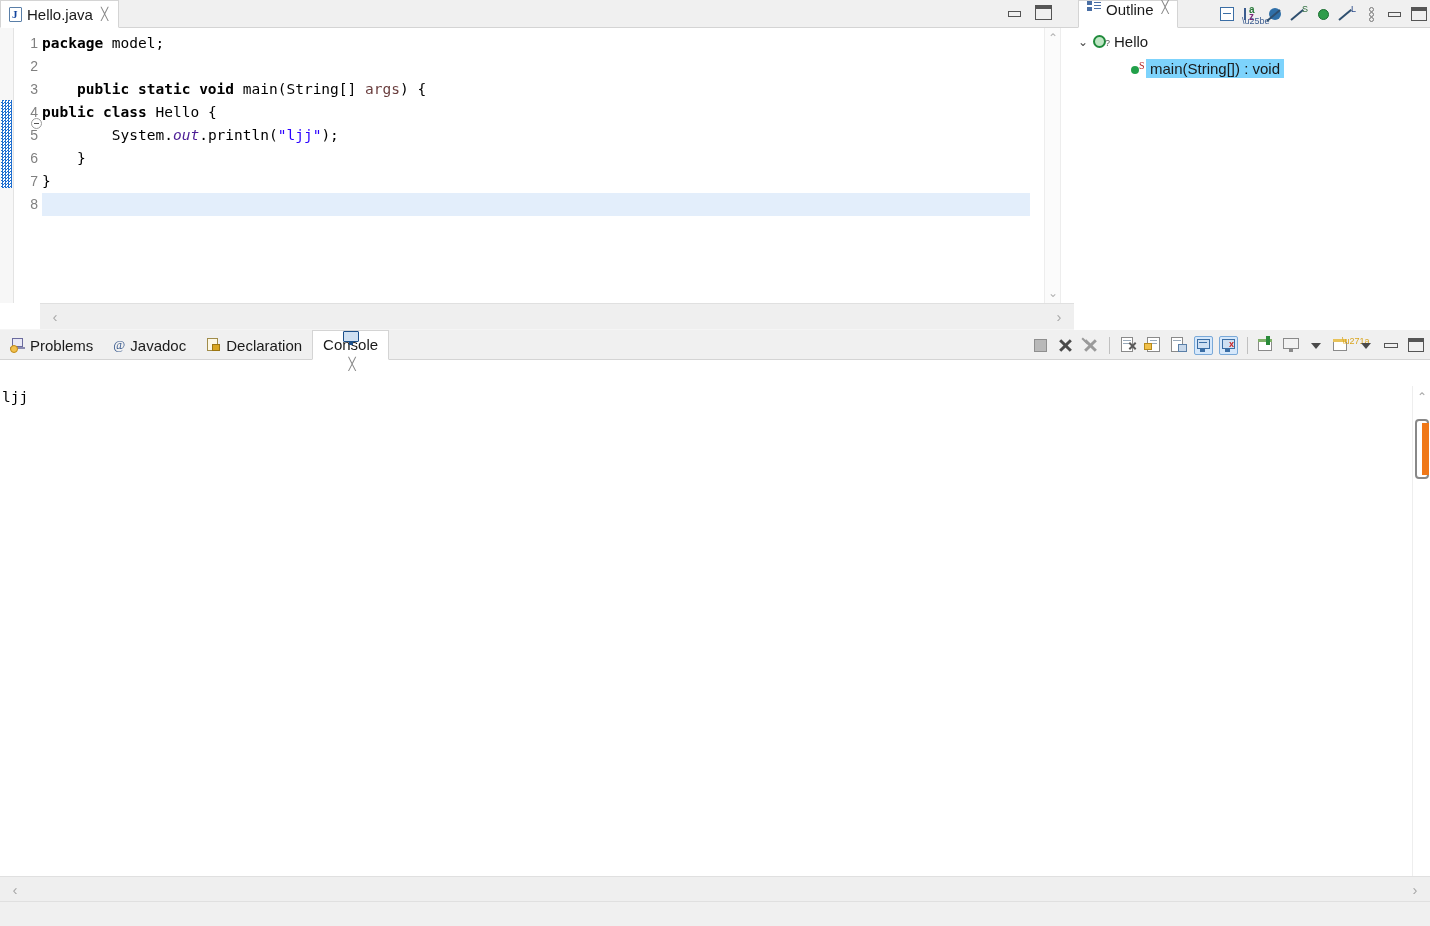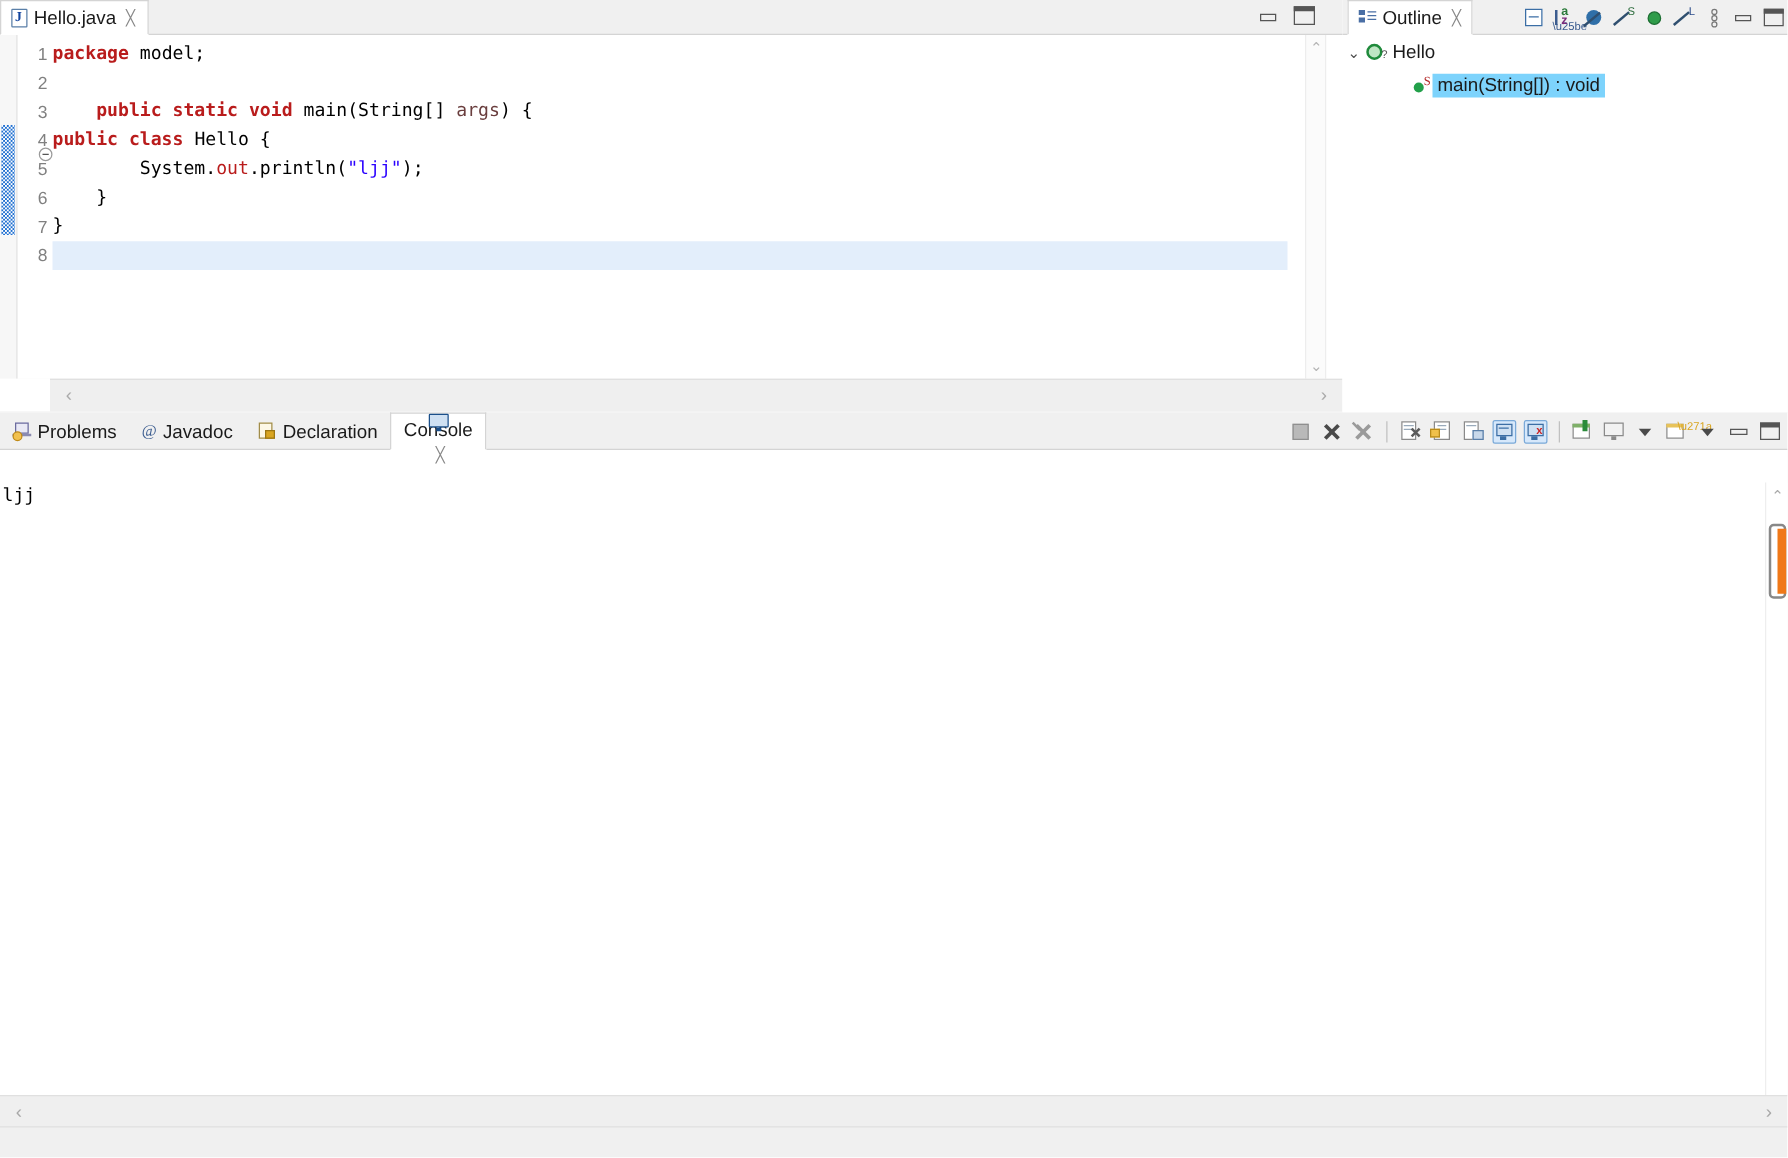--- a/index.html
+++ b/index.html
@@ -50,43 +50,43 @@
         font-family:"Liberation Sans", sans-serif; padding-right:2px; }
 
   .fold { position:absolute; left:31px; width:11px; height:11px; border:1px solid #9a9a9a;
      border-radius:50%; background:#fff; }
   .fold:after{content:""; position:absolute; left:2px; top:4px; width:5px;height:1px; background:#555;}
 
   .code-area { position:absolute; left:42px; top:0; right:44px; height:275px;
      padding-top:4px; font-family:"DejaVu Sans Mono", monospace; font-size:14.5px; }
   .cl { height:23px; line-height:23px; white-space:pre; color:#000; }
   .cl.cur { background:#e3eefb; }
-  .kw { color:#b91c1c; font-weight:bold; }
+  .kw { color:#000000; font-weight:bold; }
   .str { color:#2a00ff; }
-  .fld { color:#b91c1c; }
+  .fld { color:#4c1d95; font-style:italic; }
   .prm { color:#6a3e3e; }
 
   .ed-vscroll { position:absolute; right:14px; top:0; width:16px; height:275px;
      background:#fbfbfb; border-left:1px solid #ededed; }
   .ed-vscroll .arr { position:absolute; left:0; width:16px; height:20px; color:#b4b4b4;
      font-size:12px; text-align:center; line-height:20px; }
   .ed-annobar { position:absolute; right:0; top:0; width:14px; height:275px; background:#ffffff; border-left:1px solid #ededed;}
 
   .ed-hscroll { position:absolute; left:40px; top:303px; width:1034px; height:26px; background:#efefef;
      border-top:1px solid #e0e0e0; }
   .ed-hscroll .arr { position:absolute; top:0; width:26px; height:26px; line-height:26px; text-align:center;
      color:#aaaaaa; font-size:15px; }
   .ed-hs-left{left:2px;} .ed-hs-right{right:2px;}
   .ed-corner { position:absolute; left:0; top:303px; width:40px; height:26px; background:#ffffff; }
 
   
   .outline-pane { position:absolute; left:1074px; top:0; width:356px; height:330px; background:#ffffff; }
   .outline-tabbar { position:absolute; left:0; top:0; width:356px; height:28px; background:#f0f0f0; }
   .outline-tabbar:after{ content:""; position:absolute; left:0; bottom:0; width:100%; height:1px; background:#d4d4d4; }
-  .otab { position:absolute; left:4px; top:0; height:28px; display:flex; align-items:center; gap:5px;
+  .otab { position:absolute; left:4px; top:0; height:28px; display:flex; gap:5px;
      padding:0 8px; background:#fff; border:1px solid #d4d4d4; border-bottom:1px solid #fff;
      font-size:15px; color:#1a1a1a; z-index:2;}
   .outline-ico{ width:14px;height:13px; position:relative;}
   .outline-ico i{ position:absolute; background:#4a6fa5; }
   .outline-ico i:nth-child(1){left:0;top:0;width:5px;height:4px;}
   .outline-ico i:nth-child(2){left:0;top:6px;width:5px;height:4px;}
   .outline-ico i:nth-child(3){left:7px;top:1px;width:7px;height:1px;}
   .outline-ico i:nth-child(4){left:7px;top:4px;width:7px;height:1px;}
   .outline-ico i:nth-child(5){left:7px;top:7px;width:7px;height:1px;}
 

